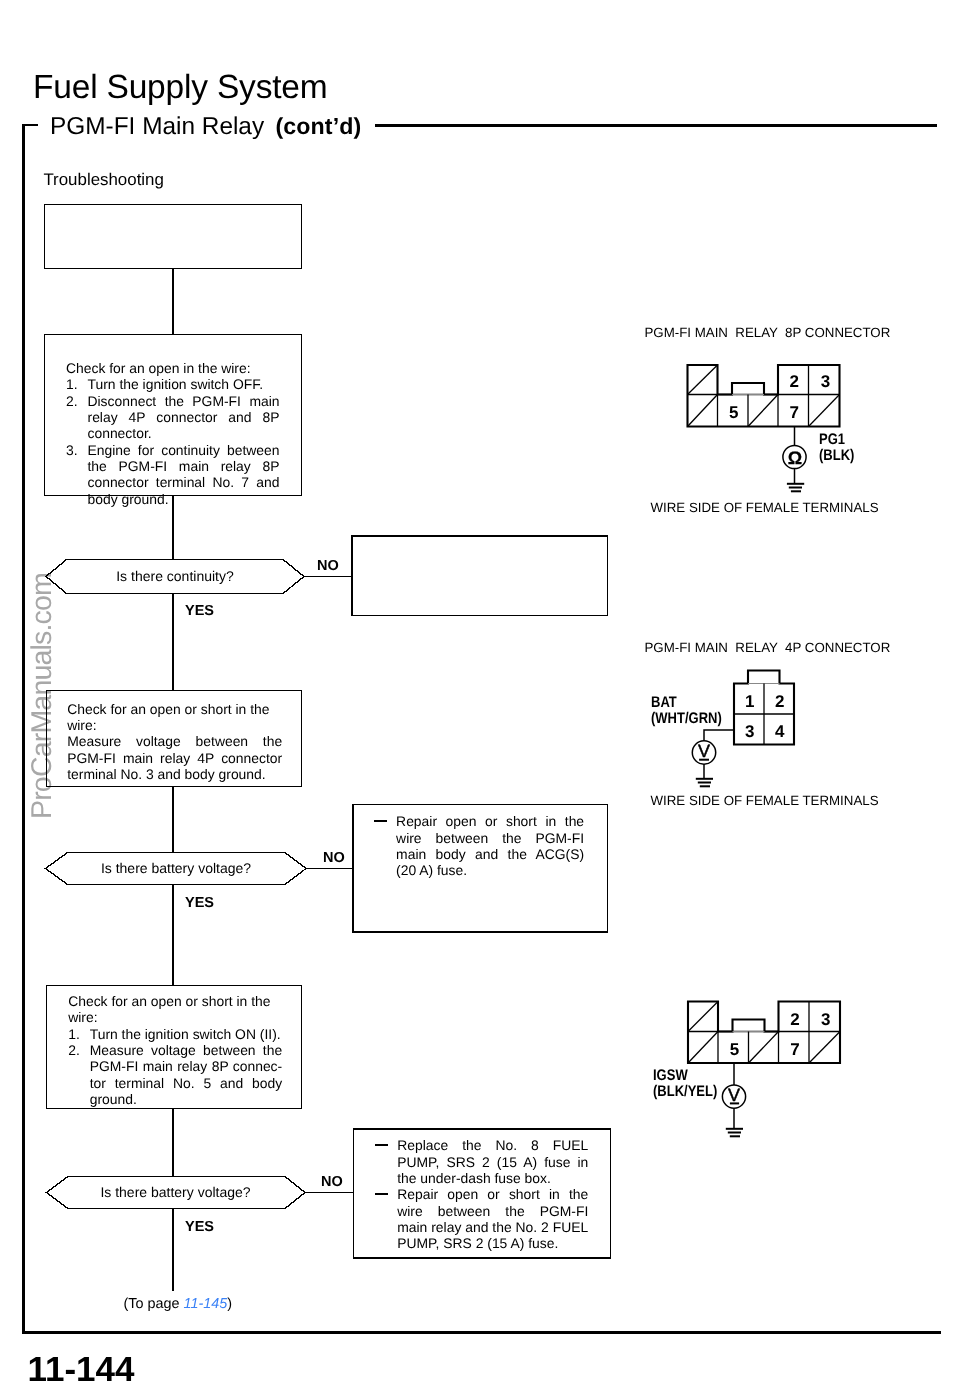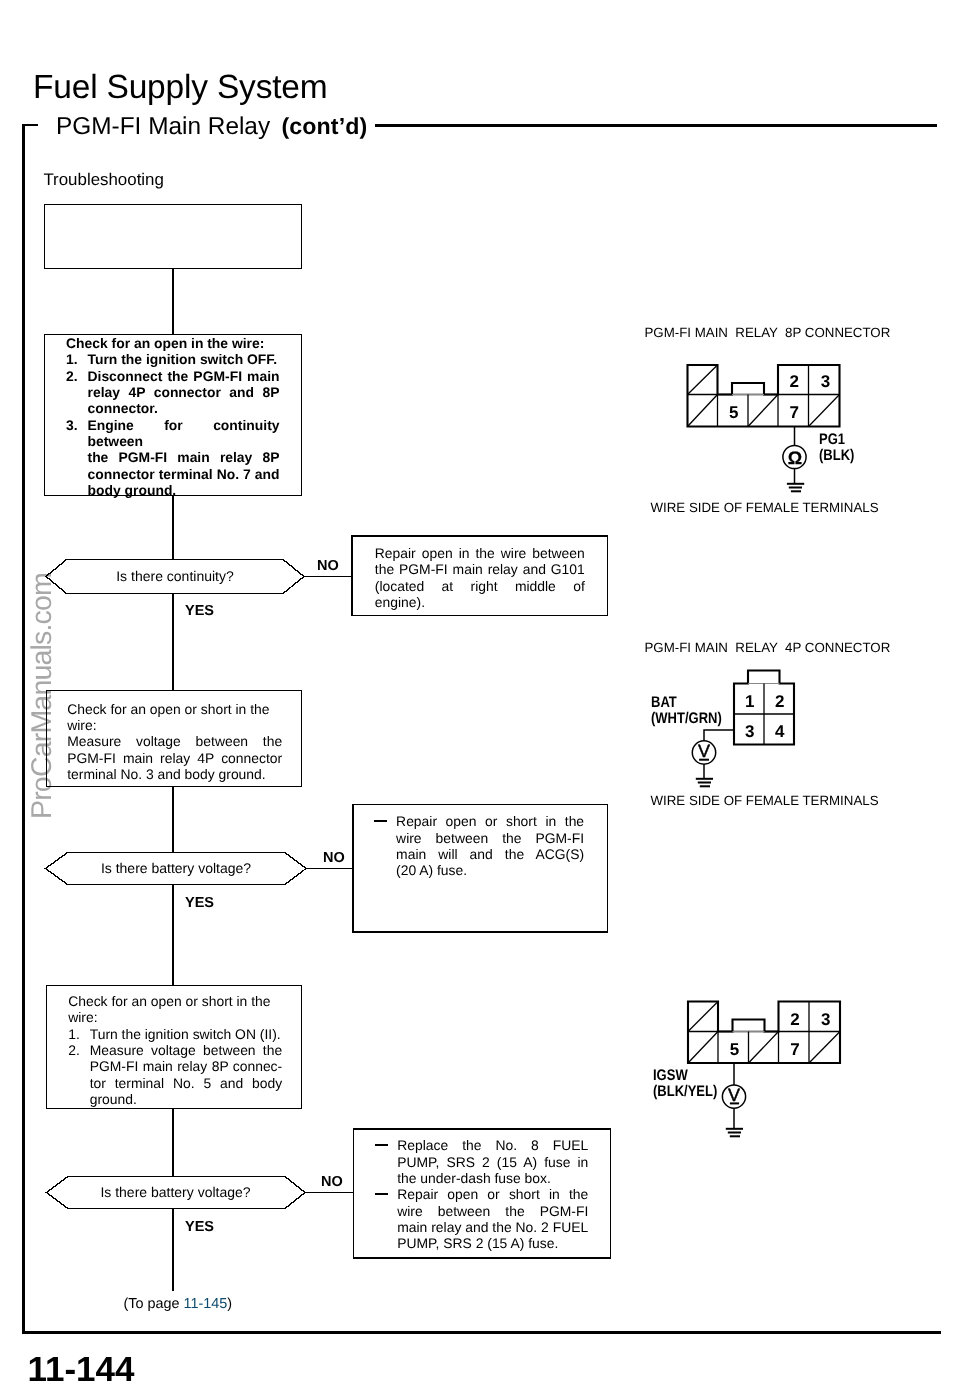--- a/index.html
+++ b/index.html
@@ -3,21 +3,21 @@
 <meta charset="utf-8">
 <title>Fuel Supply System</title>
 <style>
   html,body{margin:0;padding:0;}
   body{width:960px;height:1391px;background:#ffffff;font-family:"Liberation Sans",sans-serif;color:#000;overflow:hidden;-webkit-font-smoothing:antialiased;text-rendering:geometricPrecision;}
   #page{position:relative;width:960px;height:1391px;overflow:hidden;}
   .abs{position:absolute;}
 
   
   #doc-title{left:33px;top:71.2px;font-size:33.5px;letter-spacing:-0.19px;line-height:34px;white-space:nowrap;}
-  #sub-row{left:56px;top:112px;font-size:24.4px;line-height:28px;white-space:nowrap;}
+  #sub-row{left:50px;top:112px;font-size:24.4px;line-height:28px;white-space:nowrap;}
   #sub-row .bold{font-weight:bold;font-size:23.2px;margin-left:4.6px;letter-spacing:0.1px;}
   #rule-h{left:375.2px;top:123.5px;width:562.3px;height:3px;background:#000;}
   
   #frame-stub{left:22px;top:123.7px;width:16.2px;height:2.8px;background:#000;}
   #frame-left{left:22px;top:123.7px;width:2.9px;height:1210px;background:#000;}
   #frame-bottom{left:22px;top:1331px;width:918.5px;height:2.8px;background:#000;}
 
   #troubleshooting{left:43.4px;top:170.3px;font-size:16.9px;line-height:20px;white-space:nowrap;}
   .ftext{font-size:13.9px;line-height:16.35px;letter-spacing:0px;}
   .ftext span,.ftext div{white-space:pre;}
@@ -28,21 +28,21 @@
   .lbl{font-weight:bold;font-size:14.5px;line-height:16px;}
 
   
   .dashrow{position:relative;padding-left:22.5px;}
   .dashmark{position:absolute;left:0;top:6.5px;width:13.8px;height:2.1px;background:#000;font-size:0;overflow:hidden;color:transparent;}
   .steprow{position:relative;padding-left:21.5px;}
   .stepnum{position:absolute;left:0;top:0;}
   .hextext{font-size:14px;line-height:16px;white-space:nowrap;text-align:center;}
 
   #start-box-text{left:65.5px;top:214px;width:212px;}
-  #box1-text{left:66px;top:335px;width:213.5px;font-weight:bold;}
+  #box1-text{left:66px;top:360px;width:213.5px;}
   #dec1-text{left:46px;top:568px;width:258px;}
   #dec1-no{left:317px;top:558px;}
   #dec1-yes{left:185px;top:603px;}
   #res1-text{left:374.8px;top:545px;width:210px;}
   #box2-text{left:67.2px;top:700.5px;width:215px;}
   #dec2-text{left:46px;top:860px;width:260px;}
   #dec2-no{left:323px;top:850px;}
   #dec2-yes{left:185px;top:895px;}
   #res2-text{left:373.6px;top:813.3px;width:210.5px;}
   #box3-text{left:68.2px;top:993px;width:214px;}
@@ -70,21 +70,21 @@
   .clabel{font-weight:bold;font-size:15.4px;line-height:16.2px;white-space:nowrap;transform:scaleX(0.845);transform-origin:0 0;}
 
   
   #watermark{left:27.6px;top:818.7px;font-size:28.6px;line-height:28.6px;color:#a8a8a8;
              transform:rotate(-90deg);transform-origin:0 0;white-space:pre;letter-spacing:-0.86px;}
 
   
   #pagenum{left:27.6px;top:1352px;font-size:35px;font-weight:bold;letter-spacing:-0.05px;line-height:36px;}
   #site{left:680.2px;top:1400px;font-size:27px;color:#ef4444;letter-spacing:0px;line-height:28px;white-space:pre;}
 
-  .lnk{color:#0c4a6e;}
+  .lnk{color:#3b82f6;font-style:italic;}
 </style>
 </head>
 <body>
 
 <div id="page">
 
   <div class="abs" id="watermark">ProCarManuals.com</div>
 
   <div class="abs" id="doc-title">Fuel Supply System</div>
   <div class="abs" id="sub-row"><span>PGM-FI Main Relay</span> <span class="bold">(cont’d)</span></div>
@@ -145,41 +145,35 @@
     <div class="jl lead">Check for an open in the wire:</div>
     <div class="steprow"><span class="stepnum">1.</span><div class="jl">Turn the ignition switch OFF.</div></div>
     <div class="steprow"><span class="stepnum">2.</span><div class="j">Disconnect the PGM‑FI main</div><div class="j">relay 4P connector and 8P</div><div class="jl">connector.</div></div>
     <div class="steprow"><span class="stepnum">3.</span><div class="j">Engine for continuity between</div><div class="j">the PGM‑FI main relay 8P</div><div class="j">connector terminal No. 7 and</div><div class="jl">body ground.</div></div>
   </div>
 
   <div class="abs hextext" id="dec1-text">Is there continuity?</div>
   <div class="abs lbl" id="dec1-no">NO</div>
   <div class="abs lbl" id="dec1-yes">YES</div>
 
-  <div class="abs ftext" id="res1-text">
-    <div class="j">Repair open in the wire between</div>
-    <div class="j">the PGM‑FI main relay and G101</div>
-    <div class="j">(located at right middle of</div>
-    <div class="jl">engine).</div>
-  </div>
 
   <div class="abs ftext" id="box2-text">
     <div class="jl">Check for an open or short in the</div>
     <div class="jl">wire:</div>
     <div class="j">Measure voltage between the</div>
     <div class="j">PGM‑FI main relay 4P connector</div>
     <div class="jl">terminal No. 3 and body ground.</div>
   </div>
 
   <div class="abs hextext" id="dec2-text">Is there battery voltage?</div>
   <div class="abs lbl" id="dec2-no">NO</div>
   <div class="abs lbl" id="dec2-yes">YES</div>
 
   <div class="abs ftext" id="res2-text">
-    <div class="dashrow"><span class="dashmark"></span><div class="j">Repair open or short in the</div><div class="j">wire between the PGM‑FI</div><div class="j">main will and the ACG(S)</div><div class="jl">(20 A) fuse.</div></div>
+    <div class="dashrow"><span class="dashmark"></span><div class="j">Repair open or short in the</div><div class="j">wire between the PGM‑FI</div><div class="j">main body and the ACG(S)</div><div class="jl">(20 A) fuse.</div></div>
   </div>
 
   <div class="abs ftext" id="box3-text">
     <div class="jl lead">Check for an open or short in the</div>
     <div class="jl lead">wire:</div>
     <div class="steprow"><span class="stepnum">1.</span><div class="jl">Turn the ignition switch ON (II).</div></div>
     <div class="steprow"><span class="stepnum">2.</span><div class="j">Measure voltage between the</div><div class="j">PGM‑FI main relay 8P connec‑</div><div class="j">tor terminal No. 5 and body</div><div class="jl">ground.</div></div>
   </div>
 
   <div class="abs hextext" id="dec3-text">Is there battery voltage?</div>

